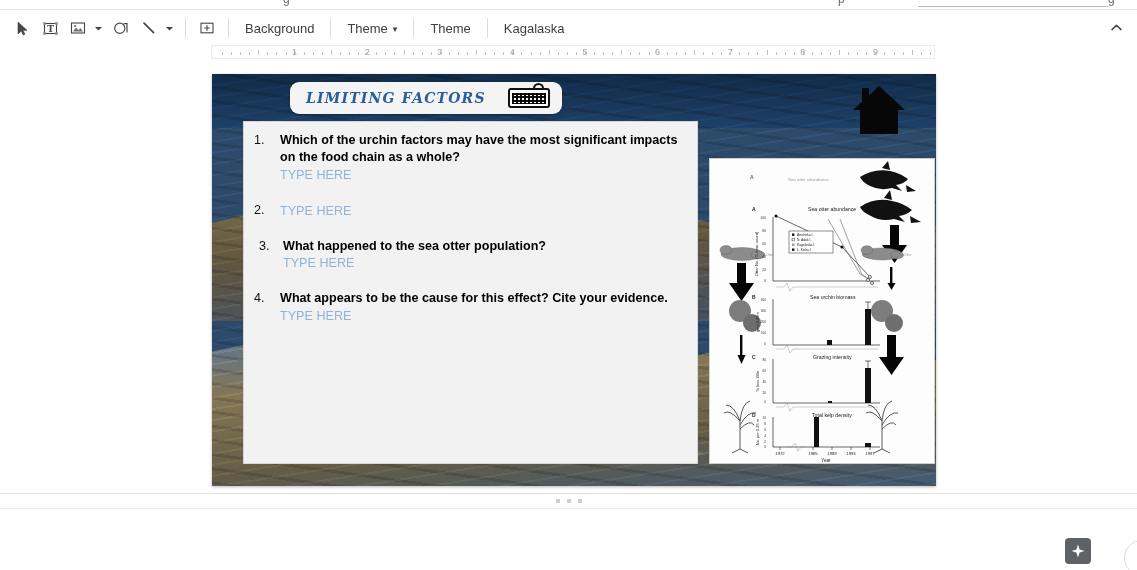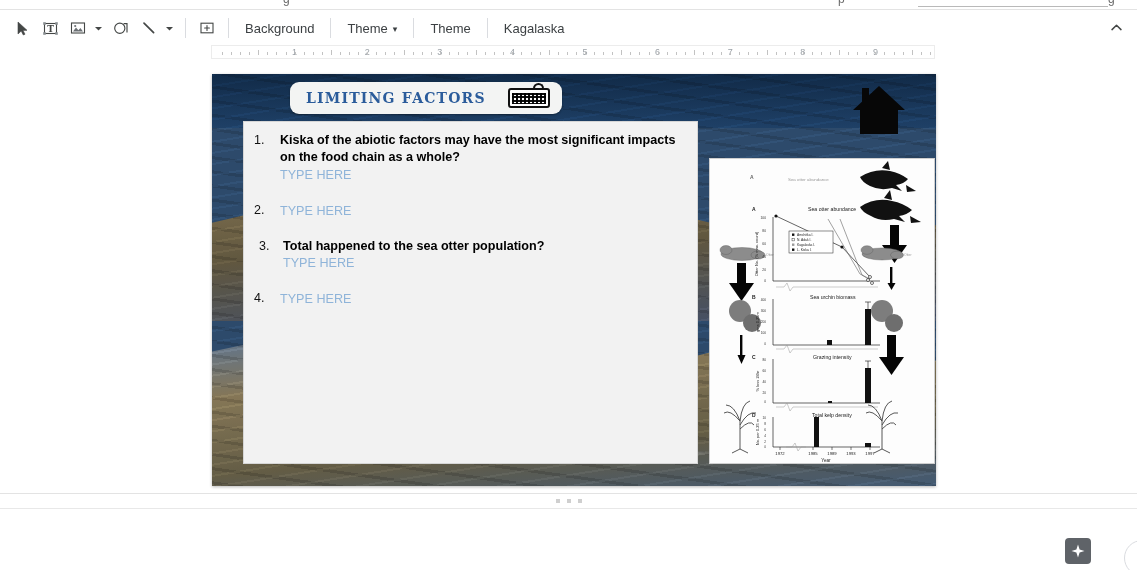--- a/index.html
+++ b/index.html
@@ -124,21 +124,21 @@
       radial-gradient(ellipse 40px 5px at 18% 52%,rgba(255,255,255,.55),rgba(255,255,255,0) 70%),
       radial-gradient(ellipse 55px 4px at 52% 60%,rgba(255,255,255,.40),rgba(255,255,255,0) 70%),
       radial-gradient(ellipse 30px 4px at 78% 48%,rgba(255,255,255,.45),rgba(255,255,255,0) 70%),
       radial-gradient(ellipse 46px 5px at 34% 88%,rgba(255,255,255,.35),rgba(255,255,255,0) 70%),
       radial-gradient(ellipse 38px 4px at 66% 92%,rgba(255,255,255,.30),rgba(255,255,255,0) 70%);
   }
 
   
   .pill{
     position:absolute;background:#f3f4f3;border-radius:9px;
-    display:flex;align-items:center;box-shadow:0 1px 2px rgba(0,0,0,.35);
+    display:flex;align-items:center;box-shadow:0 1px 2px rgba(0,0,0,.35);font-style:italic;
   }
   .pill.left{left:78px;top:8px;height:32px;padding:0 12px 0 16px;gap:22px;}
   .pill.right{left:337px;top:10px;height:29px;padding:0 16px;}
   .pill-title{
     font-family:"DejaVu Serif", serif;font-weight:bold;
     letter-spacing:1.2px;font-size:14px;color:#2b5c9b;white-space:nowrap;
   }
   .pill-title .sub{
     font-weight:normal;letter-spacing:.6px;color:#3f6fa8;font-size:12px;
   }
@@ -429,50 +429,51 @@
             <span class="keys"></span>
           </span>
       </div>
 
 
       <div class="card">
 
         <div class="qrow">
           <div class="qnum">1.</div>
           <div class="qbody">
-            <div class="qtext">Kiska of the abiotic factors may have the most significant impacts on the food chain as a whole?</div>
+            <div class="qtext">Which of the urchin factors may have the most significant impacts on the food chain as a whole?</div>
             <div class="ans">TYPE HERE</div>
           </div>
         </div>
 
         <div class="qgap"></div>
 
         <div class="qrow">
           <div class="qnum">2.</div>
           <div class="qbody">
             <div class="ans">TYPE HERE</div>
           </div>
         </div>
 
         <div class="qgap"></div>
 
 
         <div class="qrow">
           <div class="qnum" style="width:24px;padding-left:5px;">3.</div>
           <div class="qbody">
-            <div class="qtext">Total happened to the sea otter population?</div>
+            <div class="qtext">What happened to the sea otter population?</div>
             <div class="ans">TYPE HERE</div>
           </div>
         </div>
 
         <div class="qgap"></div>
 
         <div class="qrow">
           <div class="qnum">4.</div>
           <div class="qbody">
+            <div class="qtext">What appears to be the cause for this effect? Cite your evidence.</div>
             <div class="ans">TYPE HERE</div>
           </div>
         </div>
       </div>
 
       <div class="figure">
         <svg width="226" height="306" viewBox="0 0 226 306" aria-hidden="true">
           <rect x="0" y="0" width="226" height="306" fill="#fdfdfd"></rect>
 
           <text x="78" y="22" font-size="4.4" font-family="Liberation Sans, sans-serif" fill="#9a9a9a">Sea otter abundance</text>

